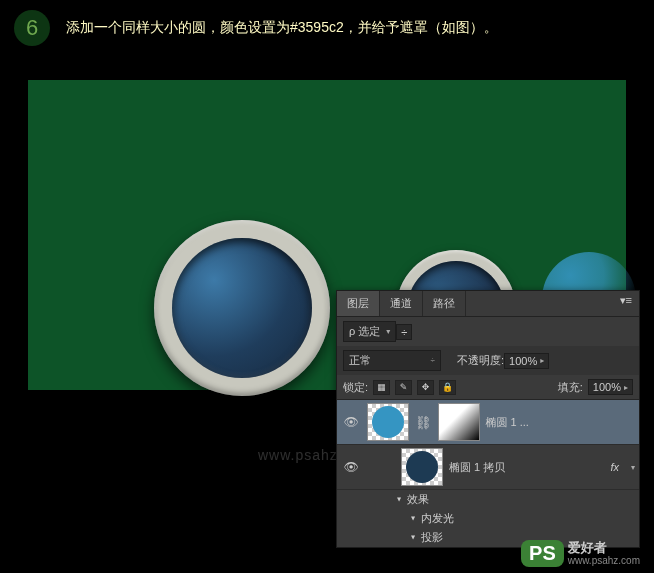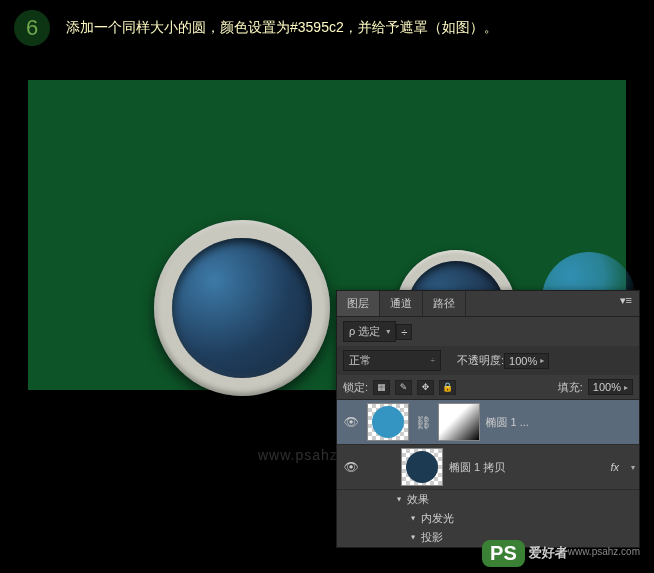--- a/index.html
+++ b/index.html
@@ -34,21 +34,21 @@
 .thumb.checker{background:repeating-conic-gradient(#ccc 0 25%,#fff 0 50%) 0 0/8px 8px}
 .thumb-circle{width:32px;height:32px;border-radius:50%}
 .link{font-size:13px}
 .maskthumb{width:42px;height:38px;border:1px solid #888;background:linear-gradient(135deg,#fff 0%,#fff 40%,#000 100%)}
 .sub{padding:2px 20px 2px 60px;display:flex;align-items:center;gap:6px;font-size:11px}
 .tri{font-size:8px;transform:rotate(90deg);display:inline-block}
 .fx{margin-left:auto;font-style:italic;padding-right:6px}
 .arrow{position:absolute;left:420px;top:380px;pointer-events:none}
 .logo{position:absolute;right:14px;bottom:6px;display:flex;align-items:center;gap:4px}
 .logo-badge{background:#3b8135;color:#fff;font-weight:bold;font-size:20px;padding:2px 8px;border-radius:8px}
-.logo-text{display:flex;flex-direction:row;line-height:1.1}
+.logo-text{display:flex;flex-direction:column;line-height:1.1}
 .logo-cn{font-size:13px;color:#ccc;font-weight:bold}
 .logo-url{font-size:10px;color:#888}
 </style>
 </head>
 <body>
 
 <div class="header">
   <div class="step-badge">
       <span>6</span>
     </div>

